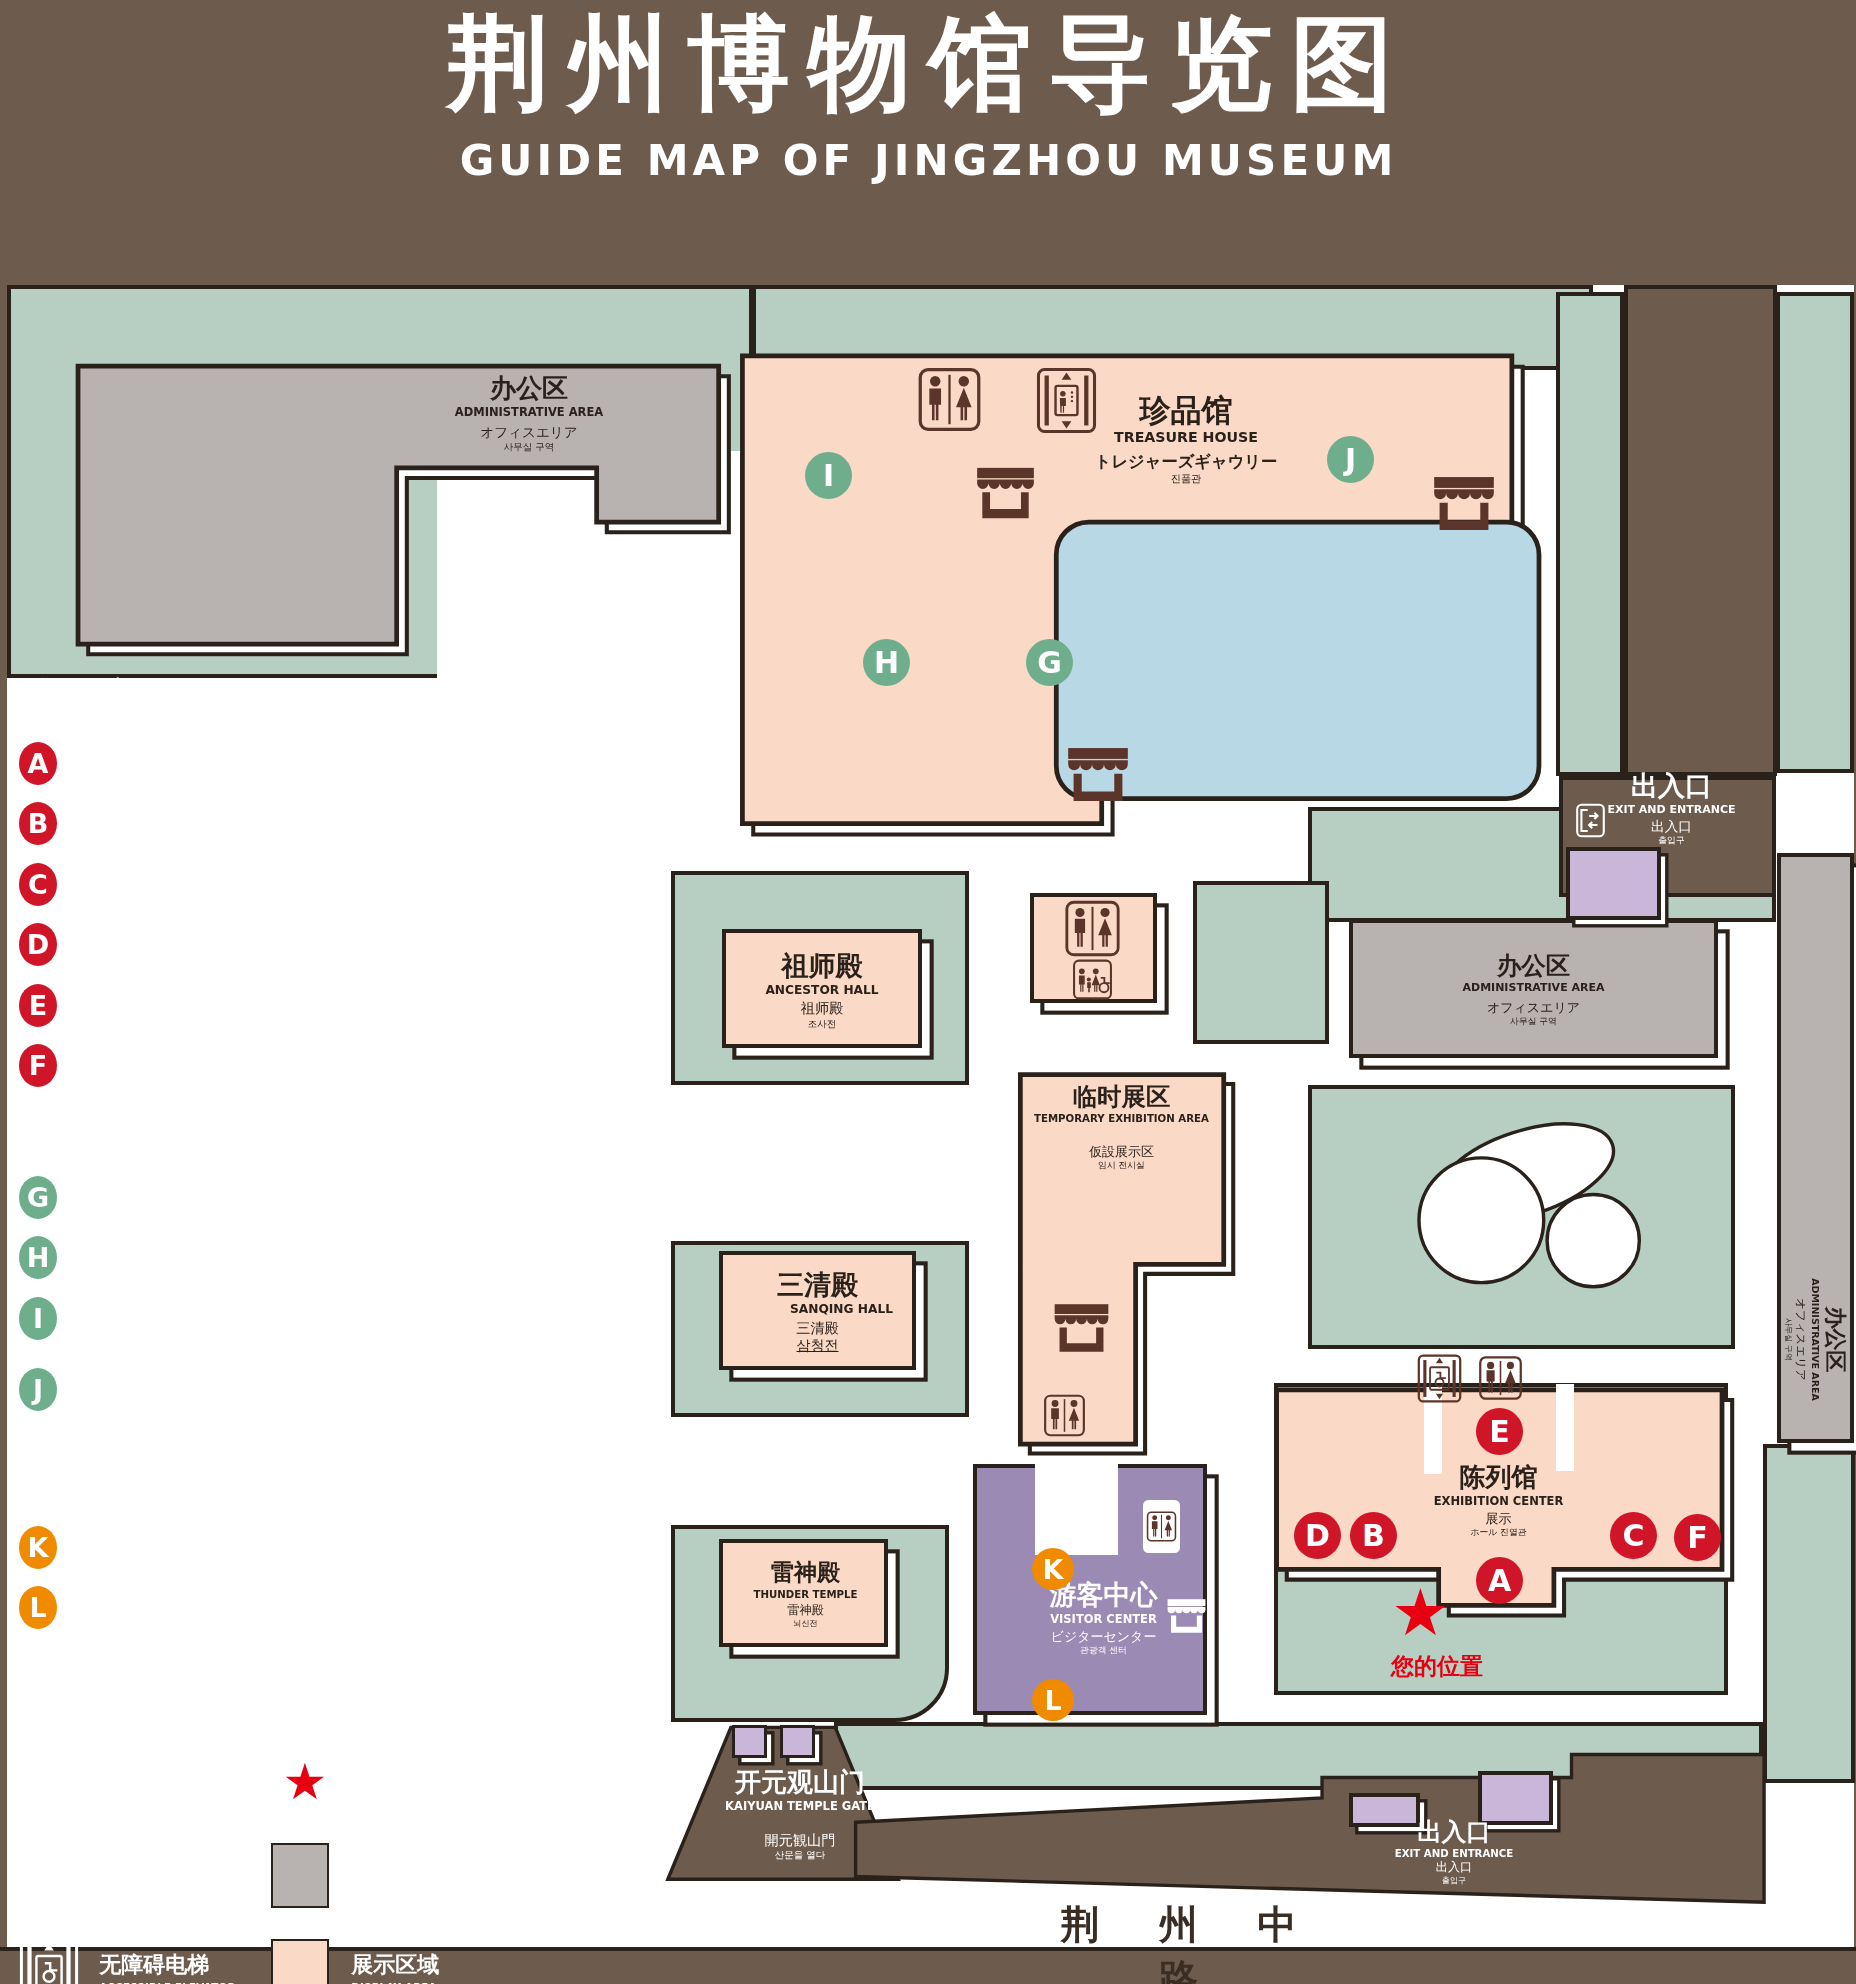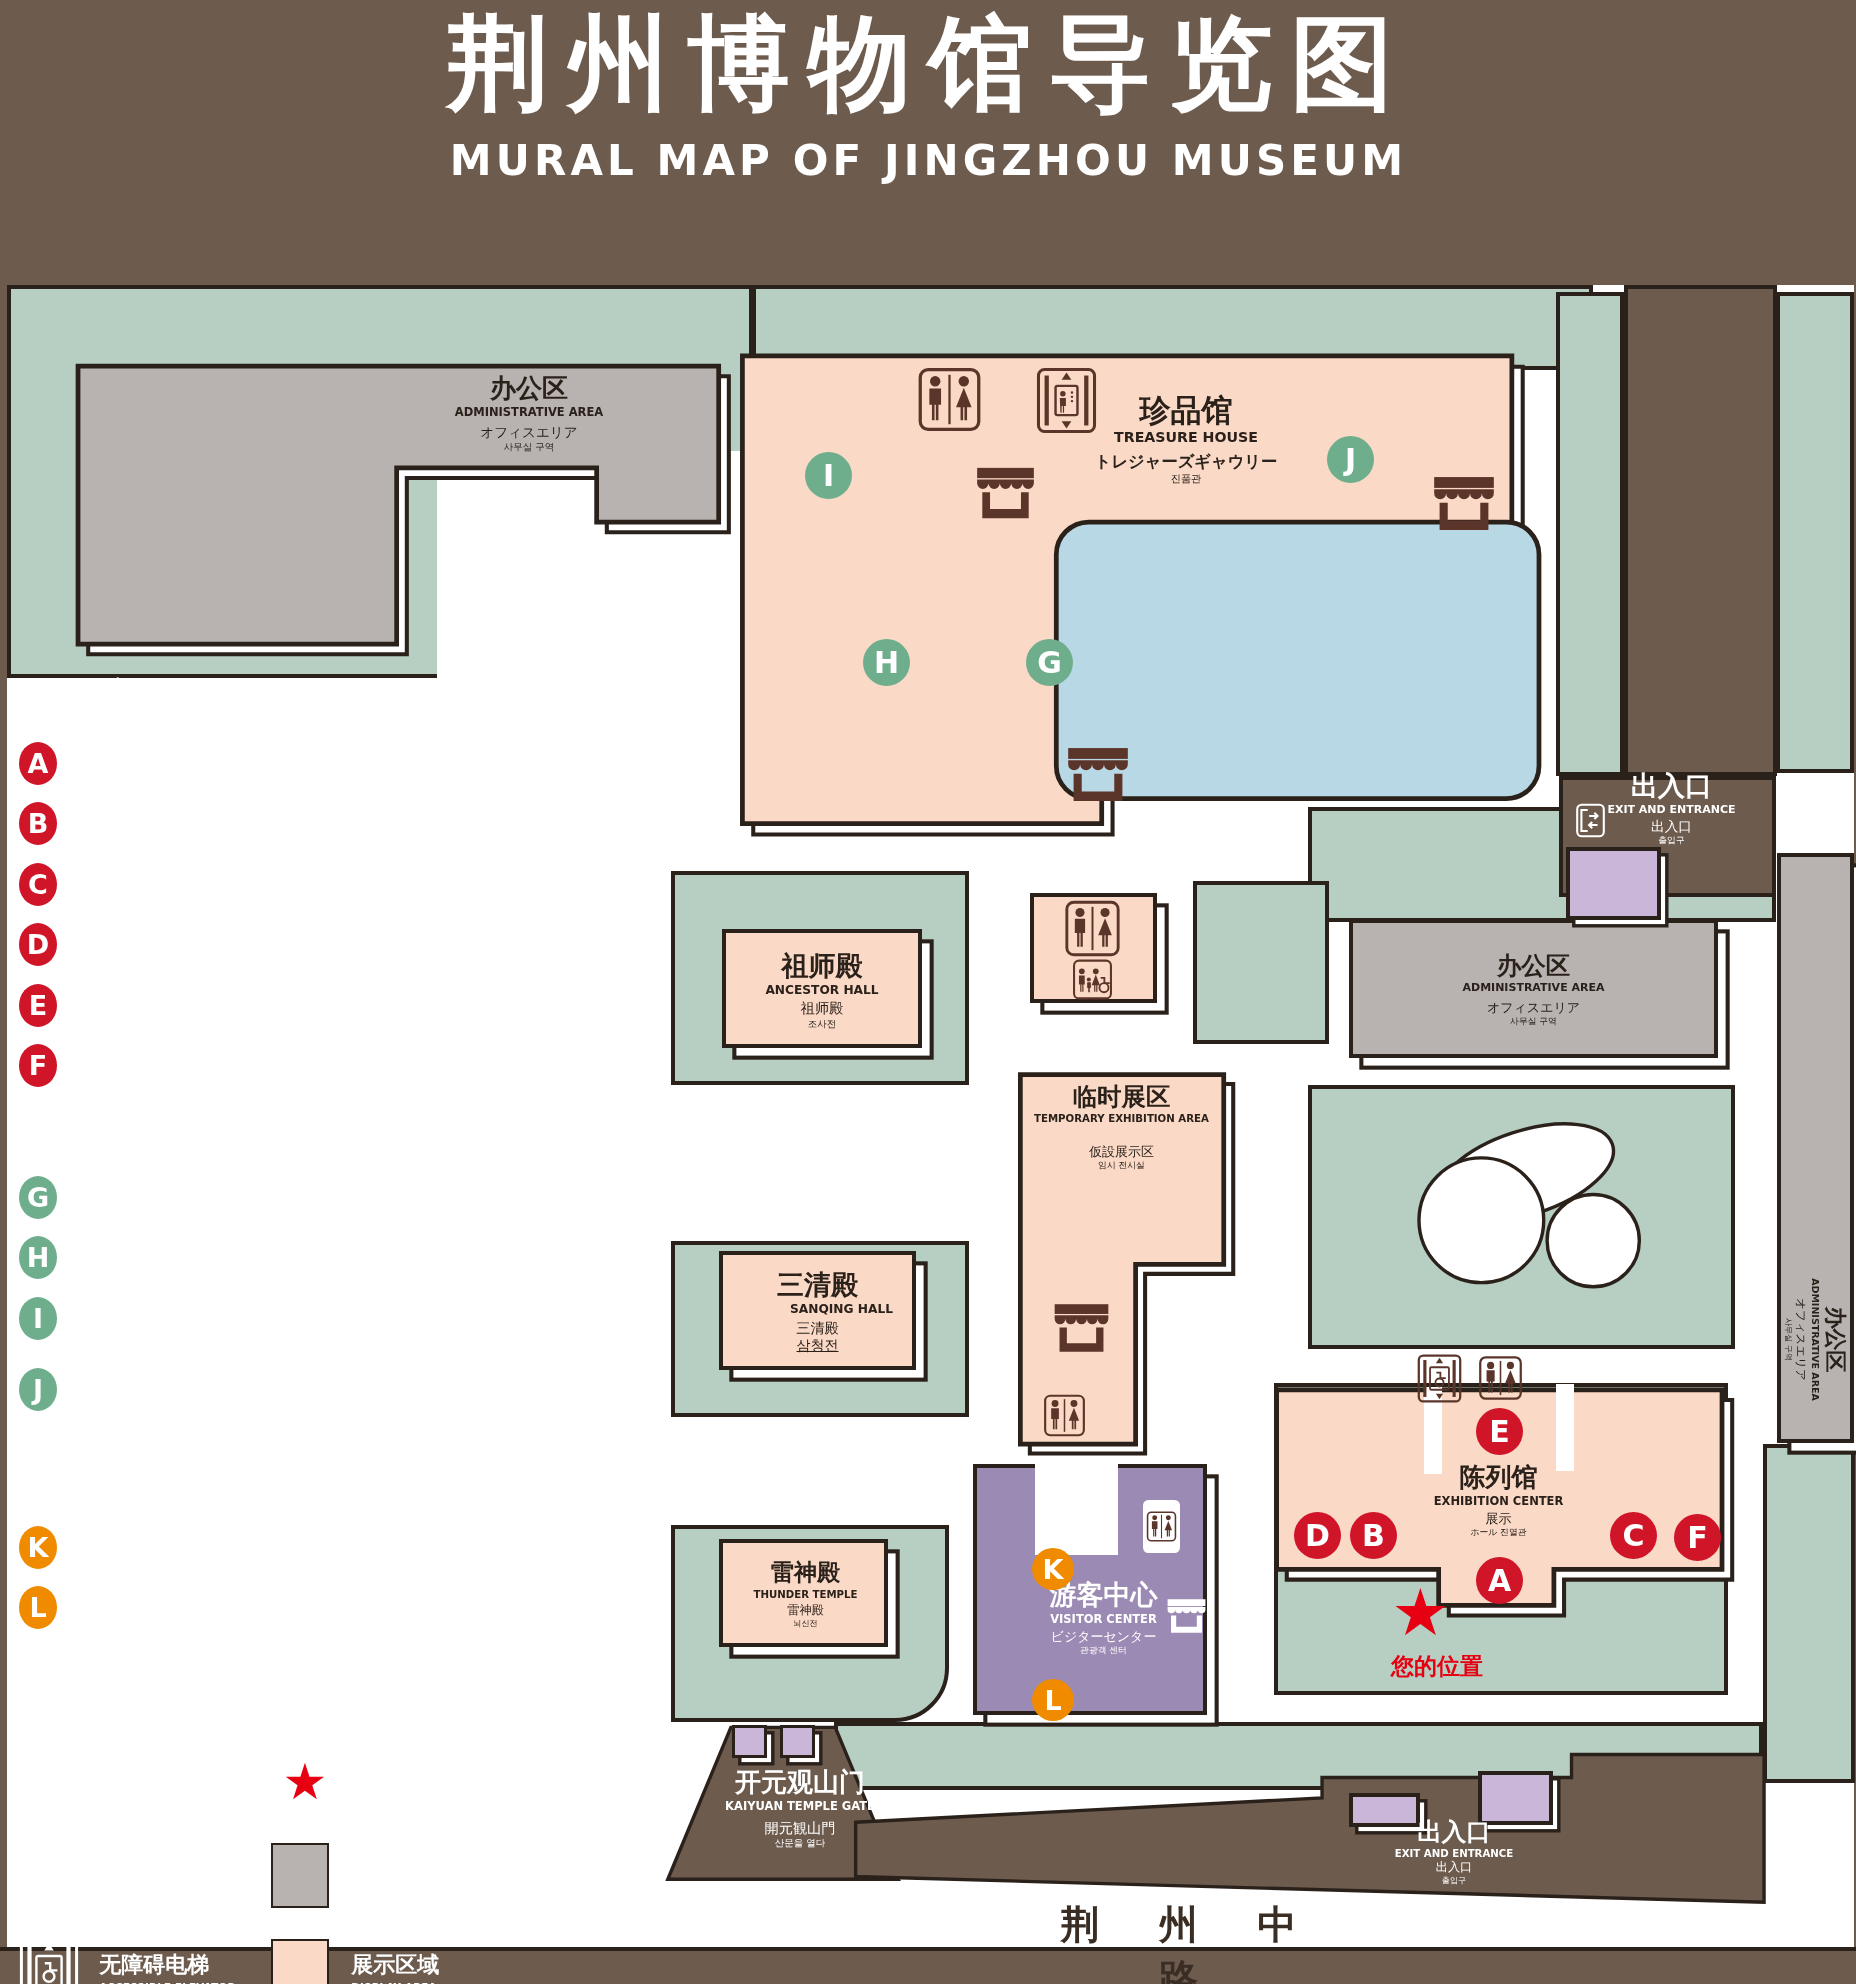--- a/index.html
+++ b/index.html
@@ -160,21 +160,21 @@
         <rect x="12" y="5" width="76" height="90" rx="13"></rect>
         <path d="M42,20 h-18 v60 h18"></path>
         <path d="M46,37 h24 m-9,-9 l9,9 l-9,9"></path>
         <path d="M70,63 h-24 m9,-9 l-9,9 l9,9"></path>
       </g>
     </g>
   </defs>
 </svg>
 
 <div class="abs title-zh">荆州博物馆导览图</div>
-<div class="abs title-en">MURAL MAP OF JINGZHOU MUSEUM</div>
+<div class="abs title-en">GUIDE MAP OF JINGZHOU MUSEUM</div>
 
 <div class="abs map-white"></div>
 
 <div class="abs green" style="left:6.8px;top:285px;width:746px;height:393px;"></div>
 <div class="abs green" style="left:752px;top:285px;width:841px;height:85px;"></div>
 <div class="abs green" style="left:1556px;top:292px;width:68px;height:484px;"></div>
 <div class="abs green" style="left:1776px;top:292px;width:78px;height:481px;"></div>
 <div class="abs green" style="left:1308px;top:807px;width:468px;height:115px;"></div>
 <div class="abs green" style="left:1308px;top:1085px;width:427px;height:264px;"></div>
 <div class="abs green" style="left:671px;top:871px;width:298px;height:214px;"></div>
@@ -302,21 +302,21 @@
 </div>
 <div class="abs blabel wlabel" style="left:1366px;top:1818px;width:176px;">
   <div class="l1" style="font-size:24.4px;">出入口</div>
   <div class="l2" style="font-size:10.2px;">EXIT AND ENTRANCE</div>
   <div class="l3" style="font-size:12.2px;margin-top:2px;">出入口</div>
   <div class="l4" style="font-size:8.1px;">출입구</div>
 </div>
 <div class="abs blabel wlabel" style="left:685px;top:1768px;width:230px;">
   <div class="l1" style="font-size:26px;">开元观山门</div>
   <div class="l2" style="font-size:11.5px;">KAIYUAN TEMPLE GATE</div>
-  <div class="l3" style="font-size:14.2px;margin-top:8px;">開元観山門</div>
+  <div class="l3" style="font-size:14.2px;margin-top:20px;">開元観山門</div>
   <div class="l4" style="font-size:9.5px;">산문을 열다</div>
 </div>
 <div class="abs road-label" style="left:1044px;top:1898px;width:292px;">荆 州 中 路</div>
 <div class="abs loc-star" style="left:1383px;top:1580px;width:75px;">★</div>
 <div class="abs loc-label" style="left:1376px;top:1651px;width:122px;">您的位置</div>
 
 <div class="abs marker m-red" style="left:1476px;top:1557px;">A</div>
 <div class="abs marker m-red" style="left:1350px;top:1512px;">B</div>
 <div class="abs marker m-red" style="left:1610px;top:1512px;">C</div>
 <div class="abs marker m-red" style="left:1294px;top:1512px;">D</div>

